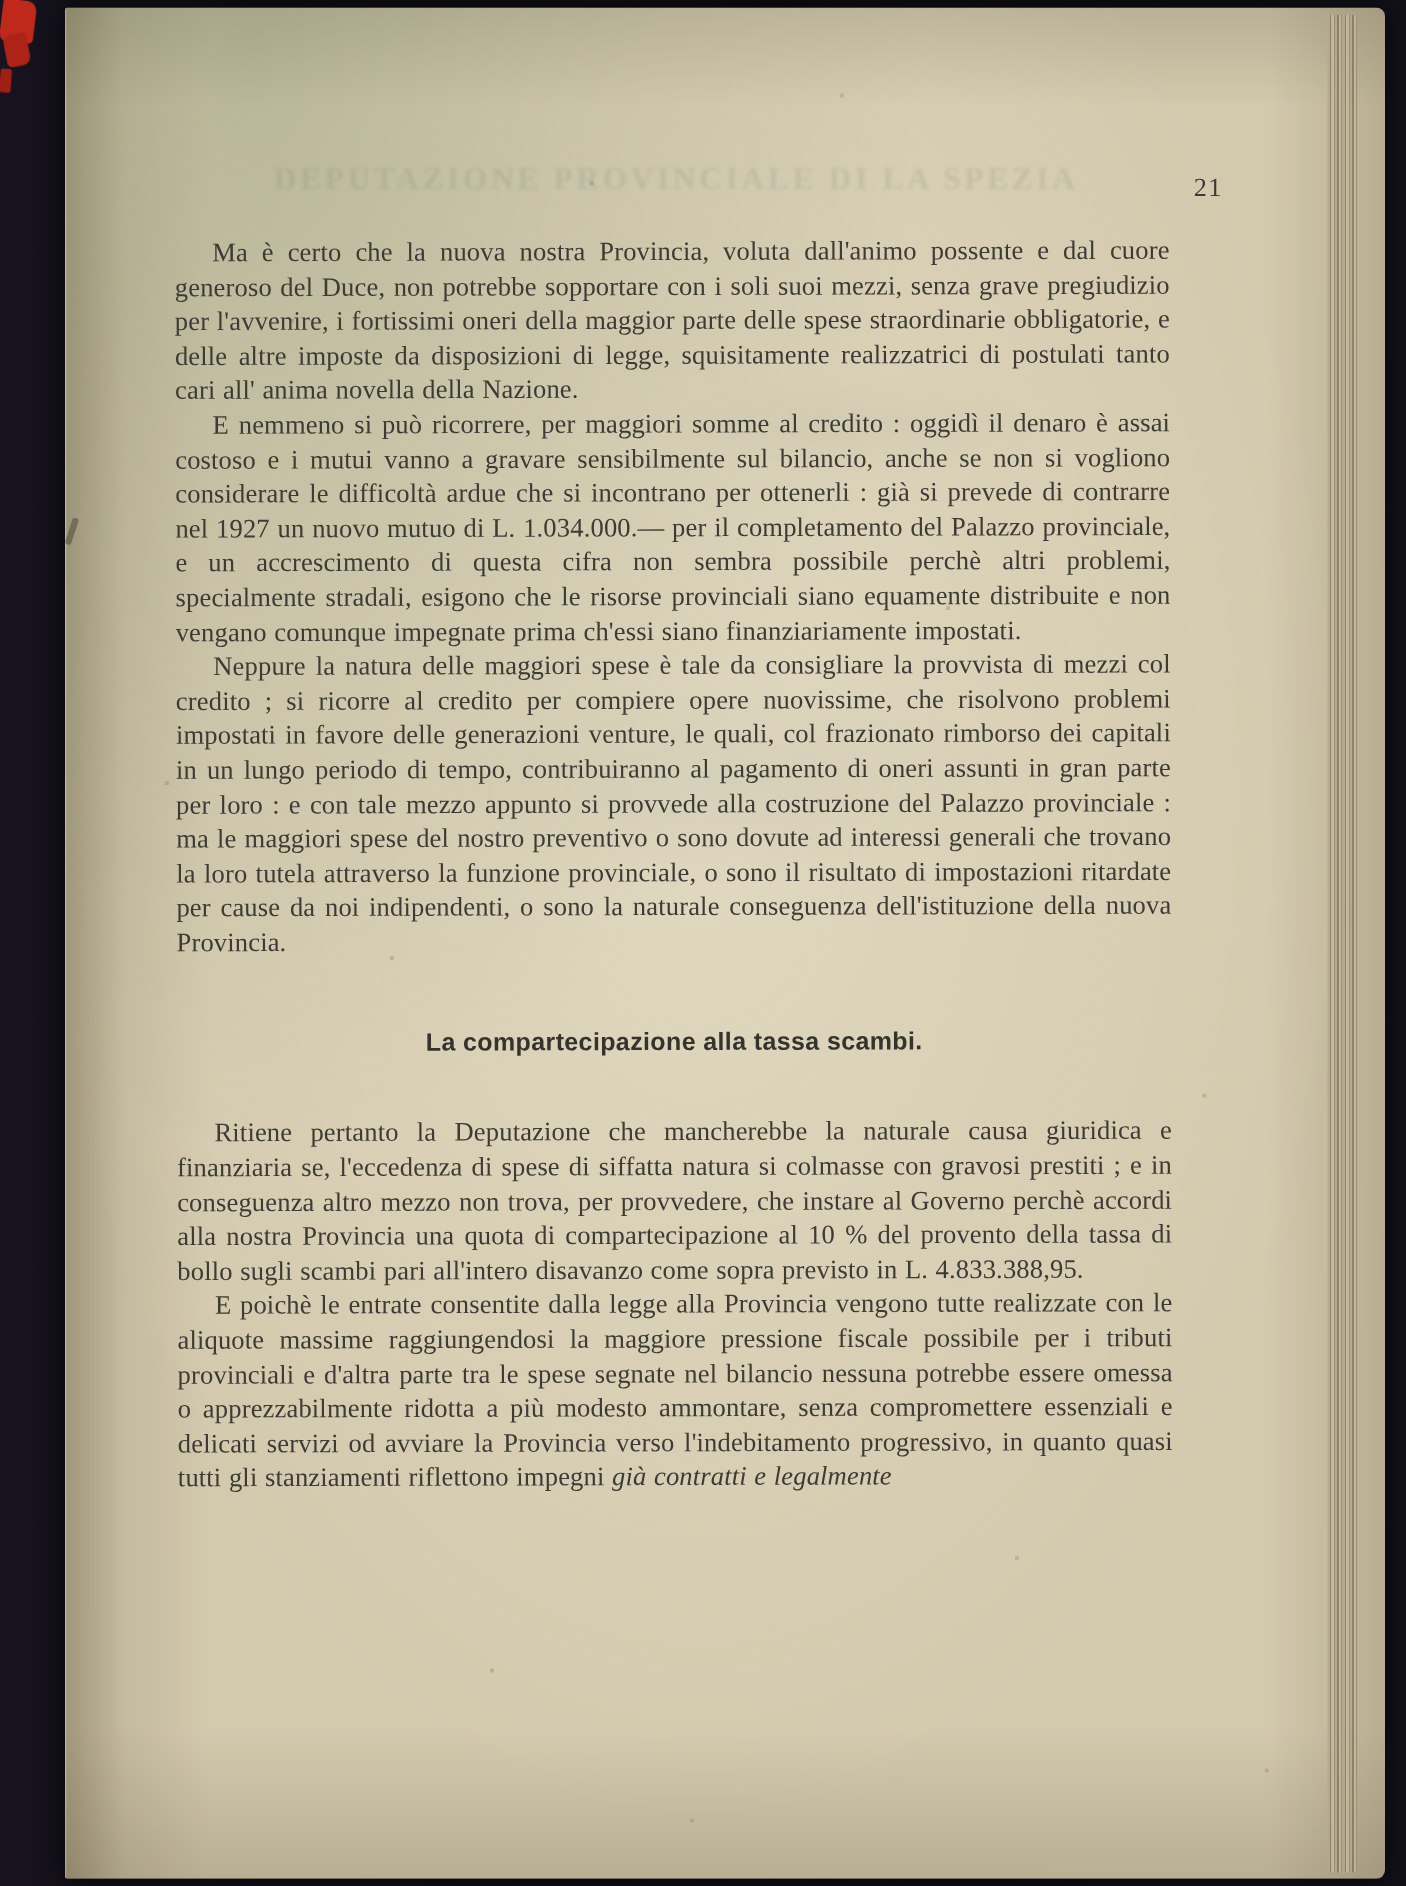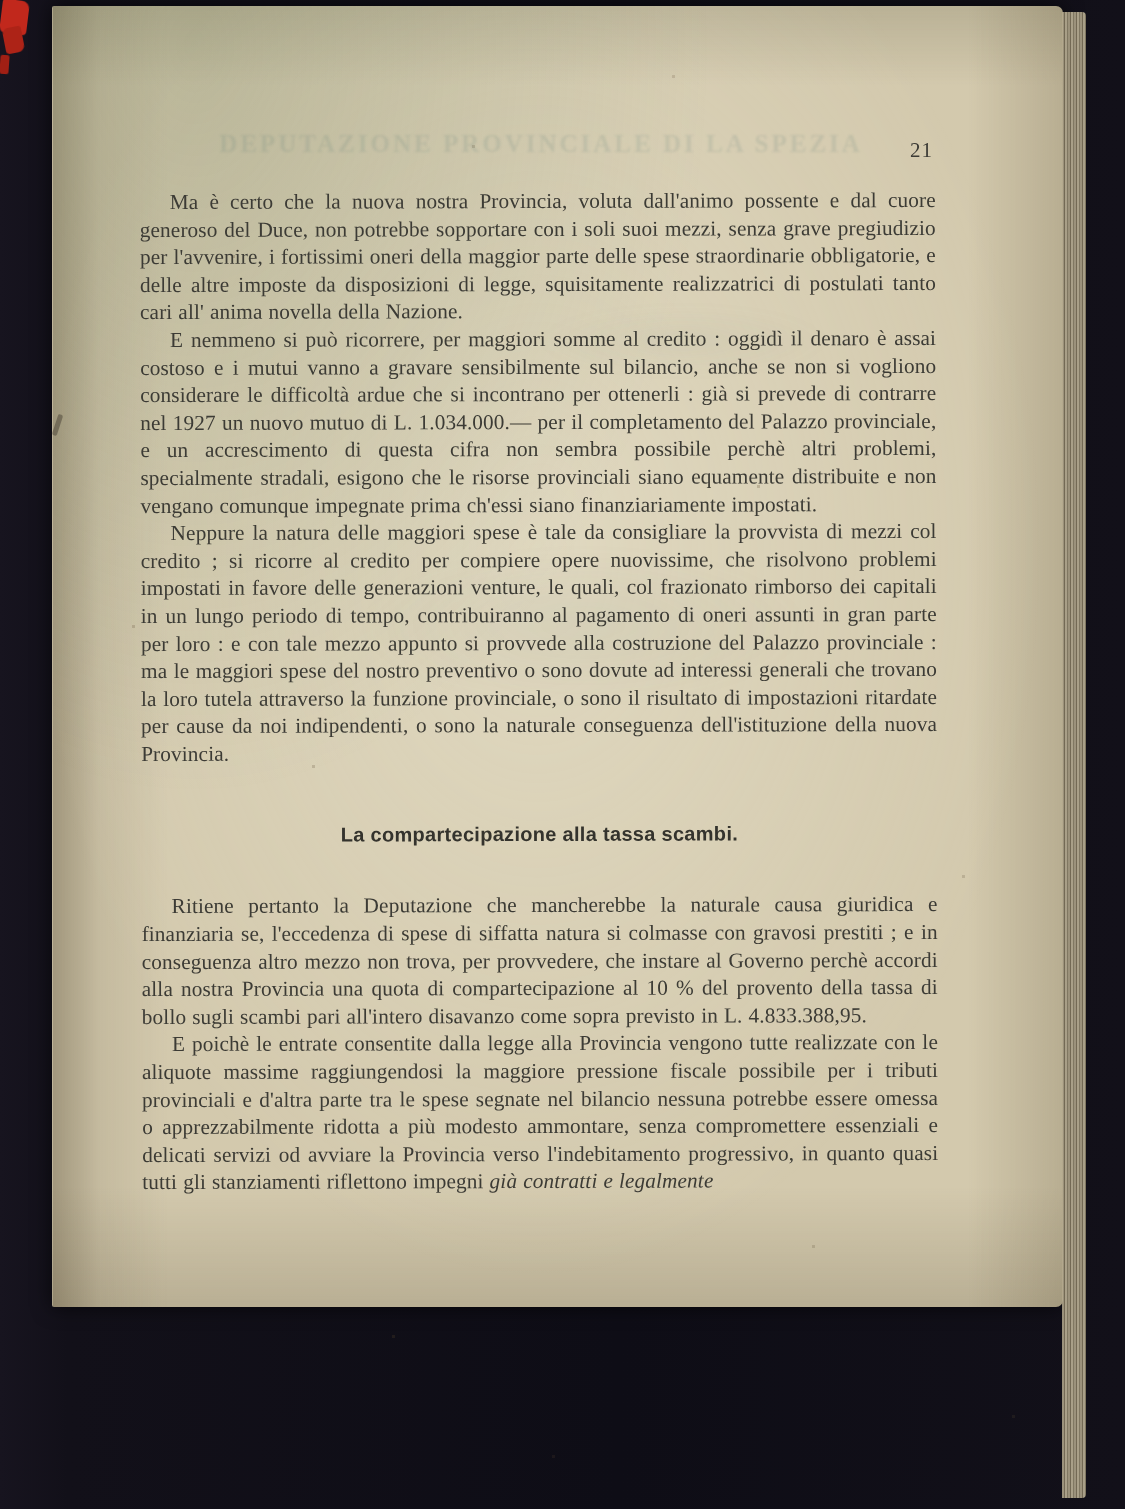--- a/index.html
+++ b/index.html
@@ -15,32 +15,33 @@
     background: linear-gradient(90deg, #17141f 0%, #121019 6%, #0e0d16 55%, #121019 100%);
     font-family: "Liberation Serif", serif;
   }
 
   
   .page {
     position: absolute;
     left: 52px;
     top: 6px;
     width: 1010px;
-    height: 1301px;
+    height: 1497px;
     border-radius: 2px 7px 7px 2px;
     background-color: #d3c9ad;
     background-image:
       radial-gradient(ellipse at 14% 3%, rgba(120,132,98,0.28), transparent 42%),
       radial-gradient(ellipse at 48% 42%, rgba(255,252,236,0.30), transparent 68%),
       linear-gradient(90deg, rgba(66,55,32,0.34) 0px, rgba(66,55,32,0.10) 46px, rgba(66,55,32,0) 115px),
       linear-gradient(270deg, rgba(88,76,48,0.22) 0px, rgba(88,76,48,0) 95px),
       linear-gradient(180deg, rgba(95,92,66,0.22) 0px, rgba(95,92,66,0) 80px),
       linear-gradient(0deg, rgba(80,70,48,0.20) 0px, rgba(80,70,48,0) 120px);
     box-shadow: 0 0 20px rgba(0,0,0,0.65);
     border-left: 1px solid rgba(255,252,235,0.10);
+    padding-left: 45px;
   }
 
   
   .page-stack {
     position: absolute;
     left: 1062px;
     top: 12px;
     width: 24px;
     height: 1486px;
     border-radius: 0 4px 4px 0;

